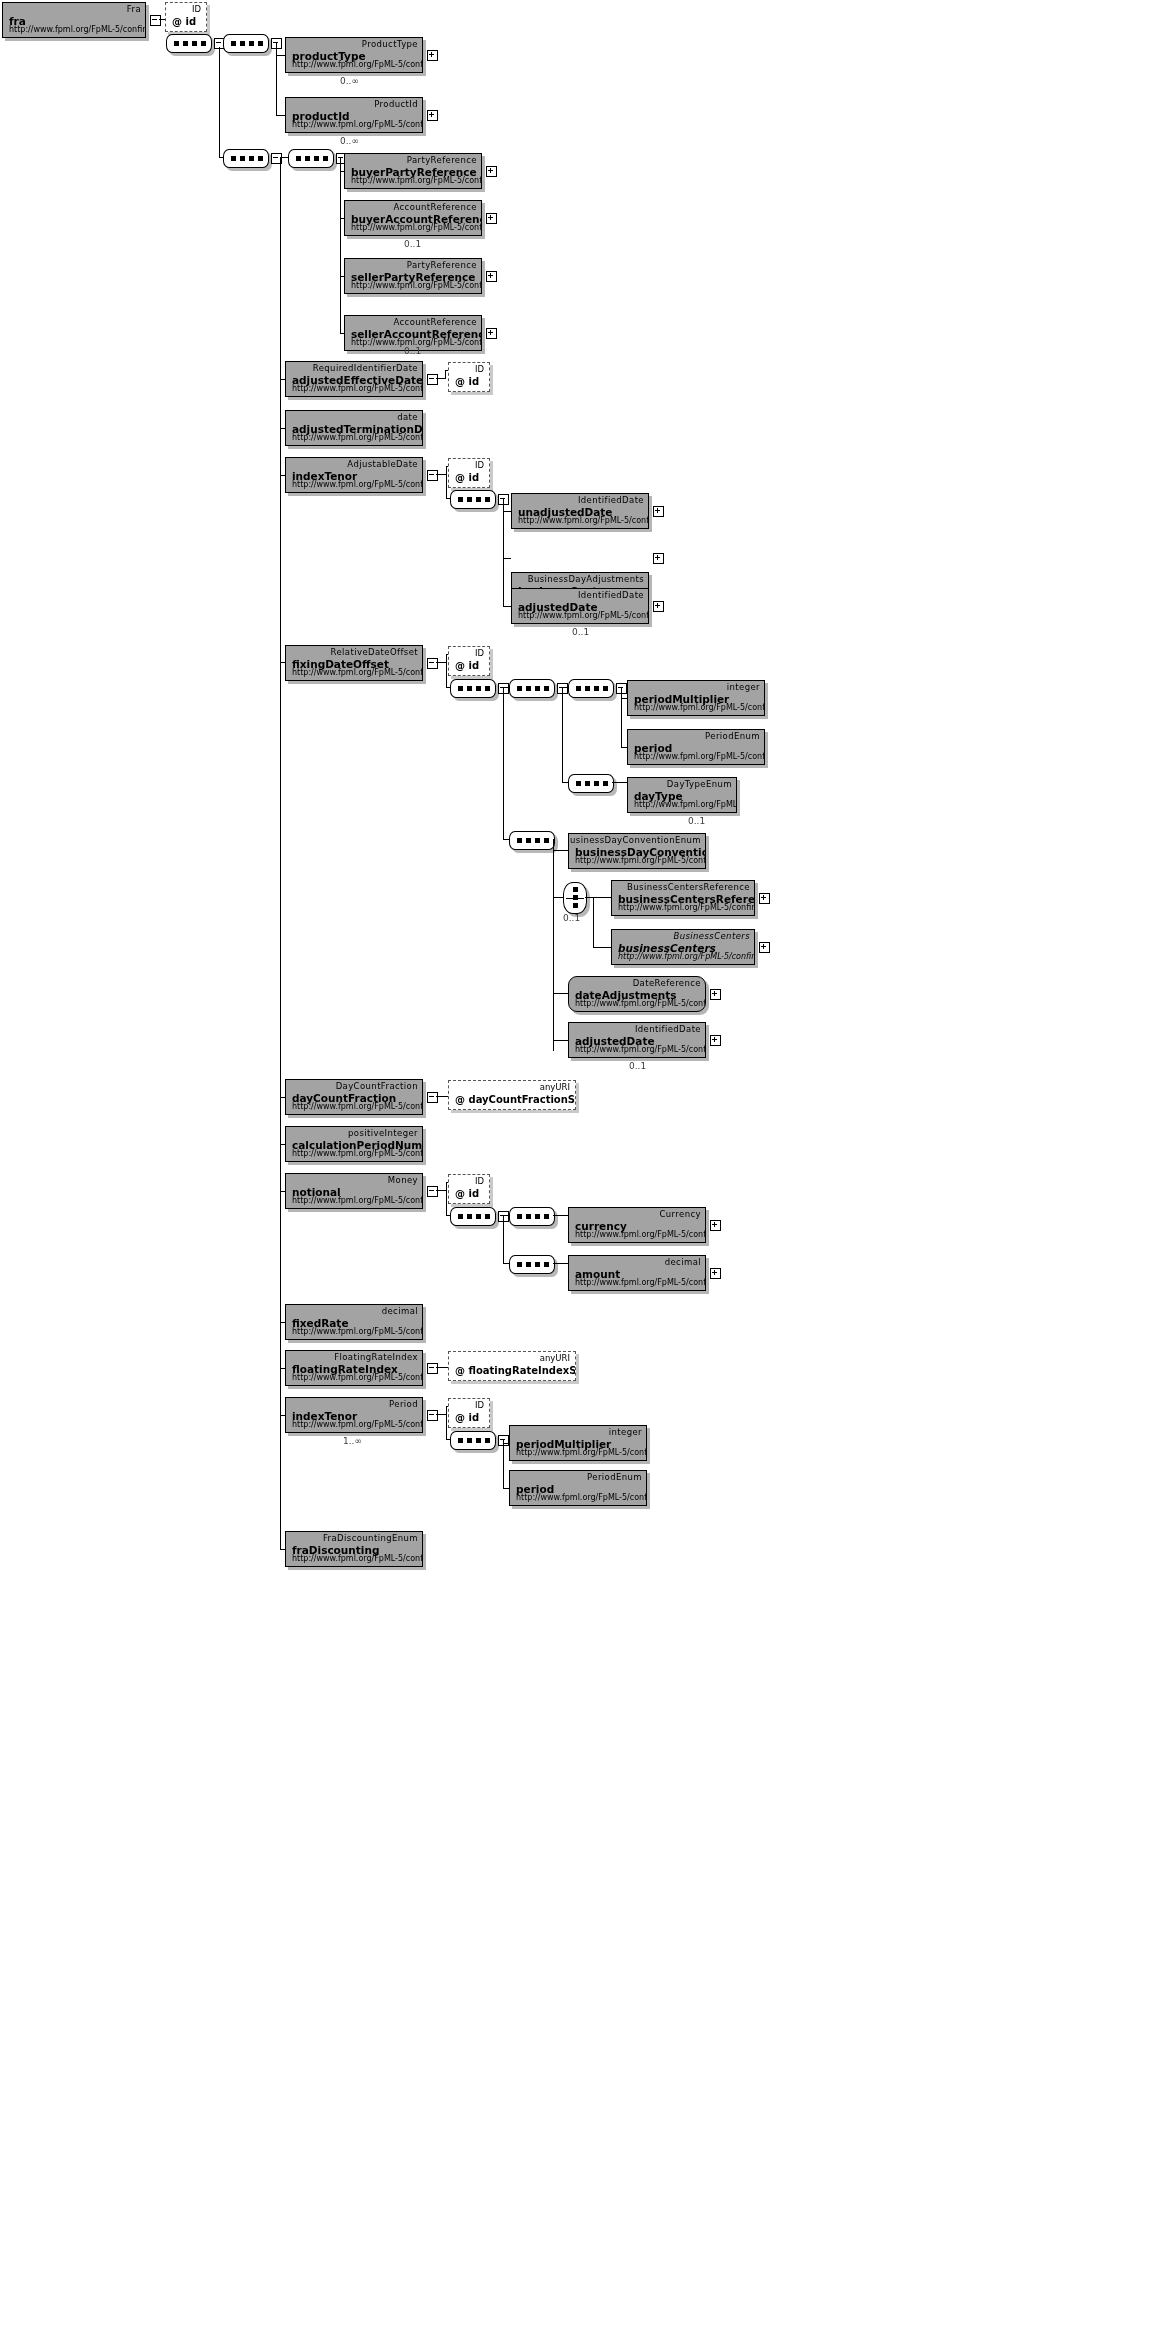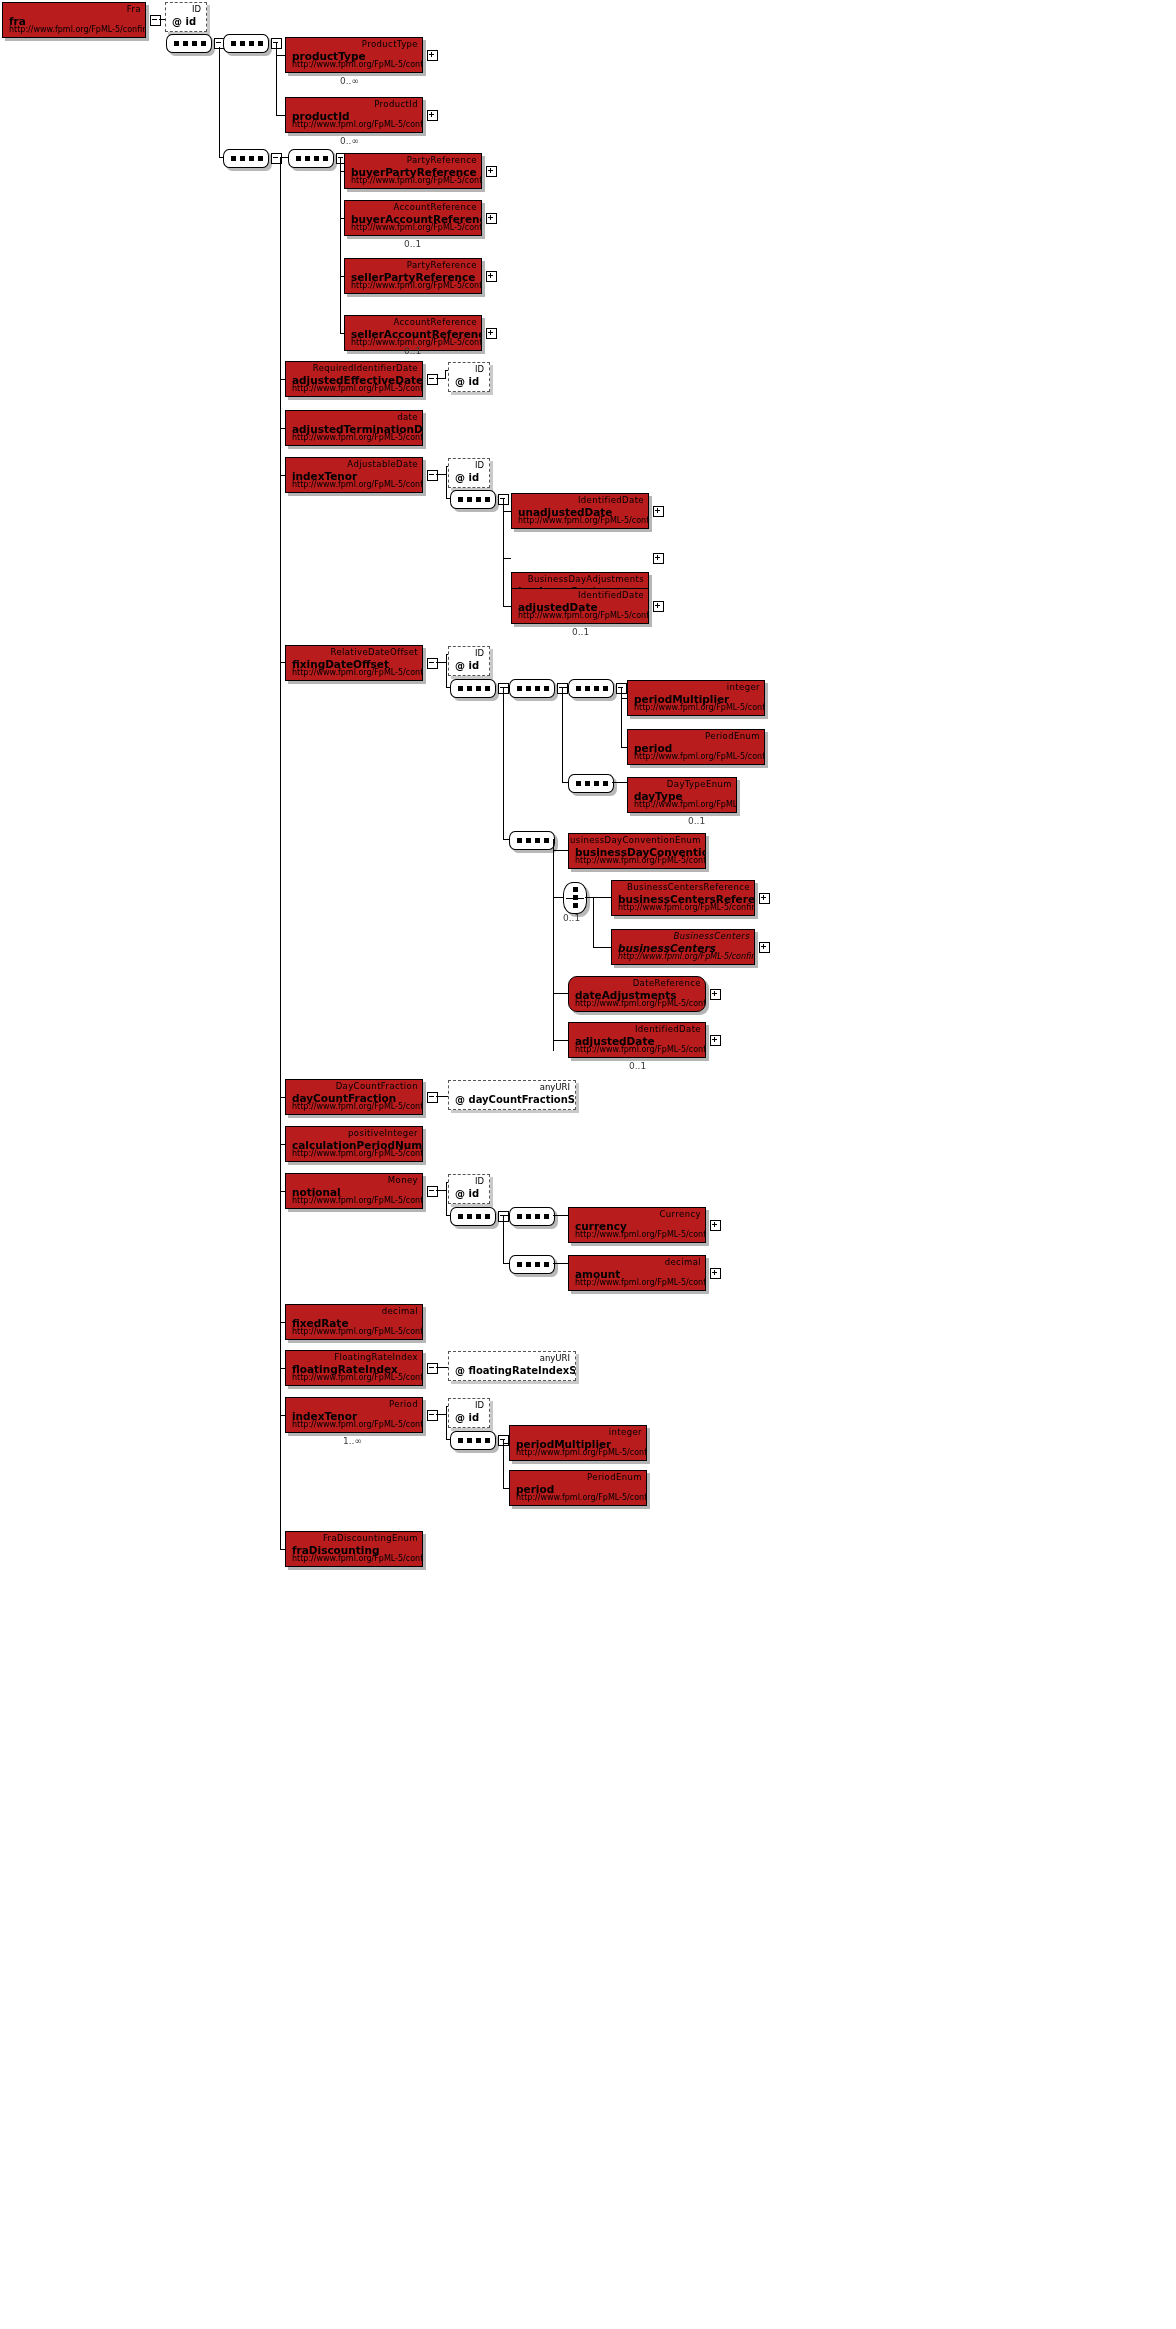--- a/index.html
+++ b/index.html
@@ -8,21 +8,21 @@
     width:1176px; height:2329px; position:relative; overflow:hidden;
     -webkit-font-smoothing:none;
   }
   #canvas{position:absolute; left:0; top:0; width:1176px; height:2329px;}
 
   
   .node{
     position:absolute;
     box-sizing:border-box;
     border:1px solid #000;
-    background:#b91c1c;
+    background:#a3a3a3;
     box-shadow:3px 3px 0 0 #b5b5b5;
     overflow:hidden;
     padding-left:36px;
   }
   .node .type{
     position:absolute; top:1px; right:4px;
     font-size:8.5px; color:#000; letter-spacing:.4px; line-height:10px;
     white-space:nowrap;
   }
   .node .nm{

